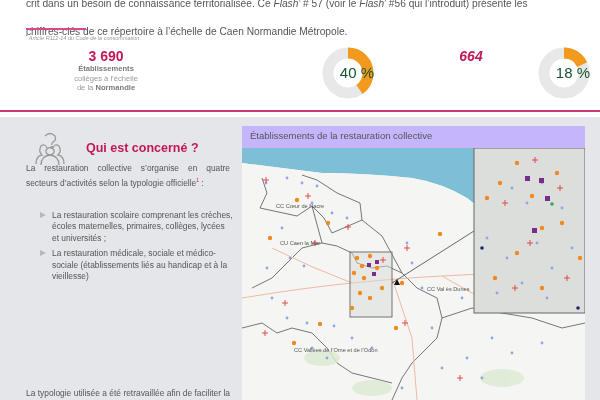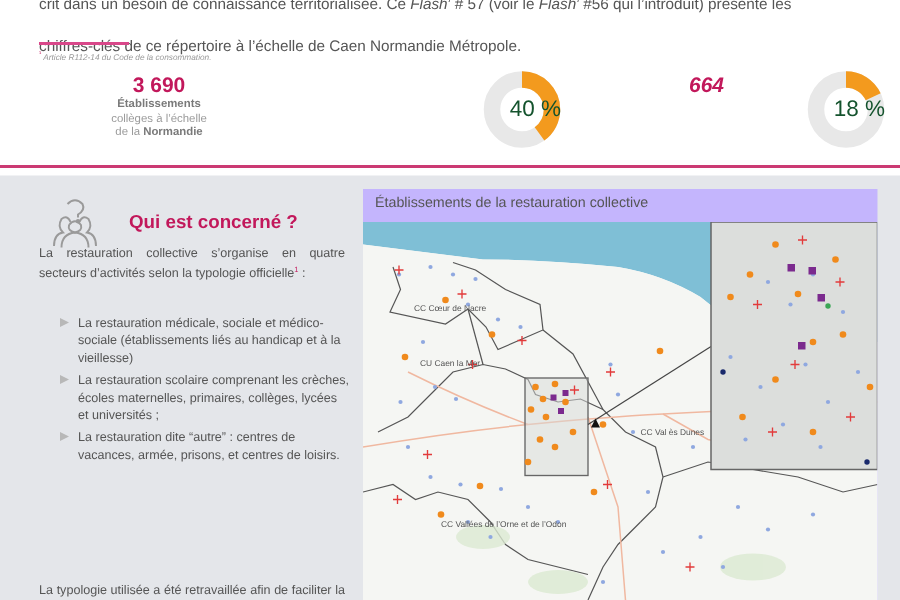--- a/index.html
+++ b/index.html
@@ -89,23 +89,22 @@
     <path d="M34 36 q0 -8 -6 -9 q4 -4 1 -9 q-4 -3 -6 2"></path>
     <path d="M11 37 q0 -9 9 -10 q9 1 9 10"></path>
     <path d="M16 22 q4 -5 8 0 q1 4 -4 5 q-5 -1 -4 -5"></path>
   </svg>
 </div>
 <div class="section-title">Qui est concerné ?</div>
 
 <div class="body-text" style="top:163px;"><span>La restauration collective s’organise en quatre secteurs d’activités selon la typologie officielle</span><sup>1</sup><span> :</span></div>
 
 <ul class="bullets">
+  <li><span class="tri"></span><span>La restauration scolaire comprenant les crèches, écoles maternelles, primaires, collèges, lycées et universités ;</span></li>
   <li><span class="tri"></span><span>La restauration médicale, sociale et médico-sociale (établissements liés au handicap et à la vieillesse)</span></li>
-  <li><span class="tri"></span><span>La restauration scolaire comprenant les crèches, écoles maternelles, primaires, collèges, lycées et universités ;</span></li>
-  <li><span class="tri"></span><span>La restauration dite “autre” : centres de vacances, armée, prisons, et centres de loisirs.</span></li>
 </ul>
 
 <div class="body-text" style="top:388px;">La typologie utilisée a été retravaillée afin de faciliter la lecture des enjeux de chaque</div>
 
 <div class="map-card">
   <div class="map-title">Établissements de la restauration collective</div>
   <div class="map-area">
     <svg width="343" height="252" viewBox="0 0 343 252">
 
       <path d="M0 0 H343 V80 H270 L250 70 Q240 62 225 50 Q200 35 170 30 Q120 25 80 25 Q40 20 0 15 Z" fill="#7fbfd6"></path>

